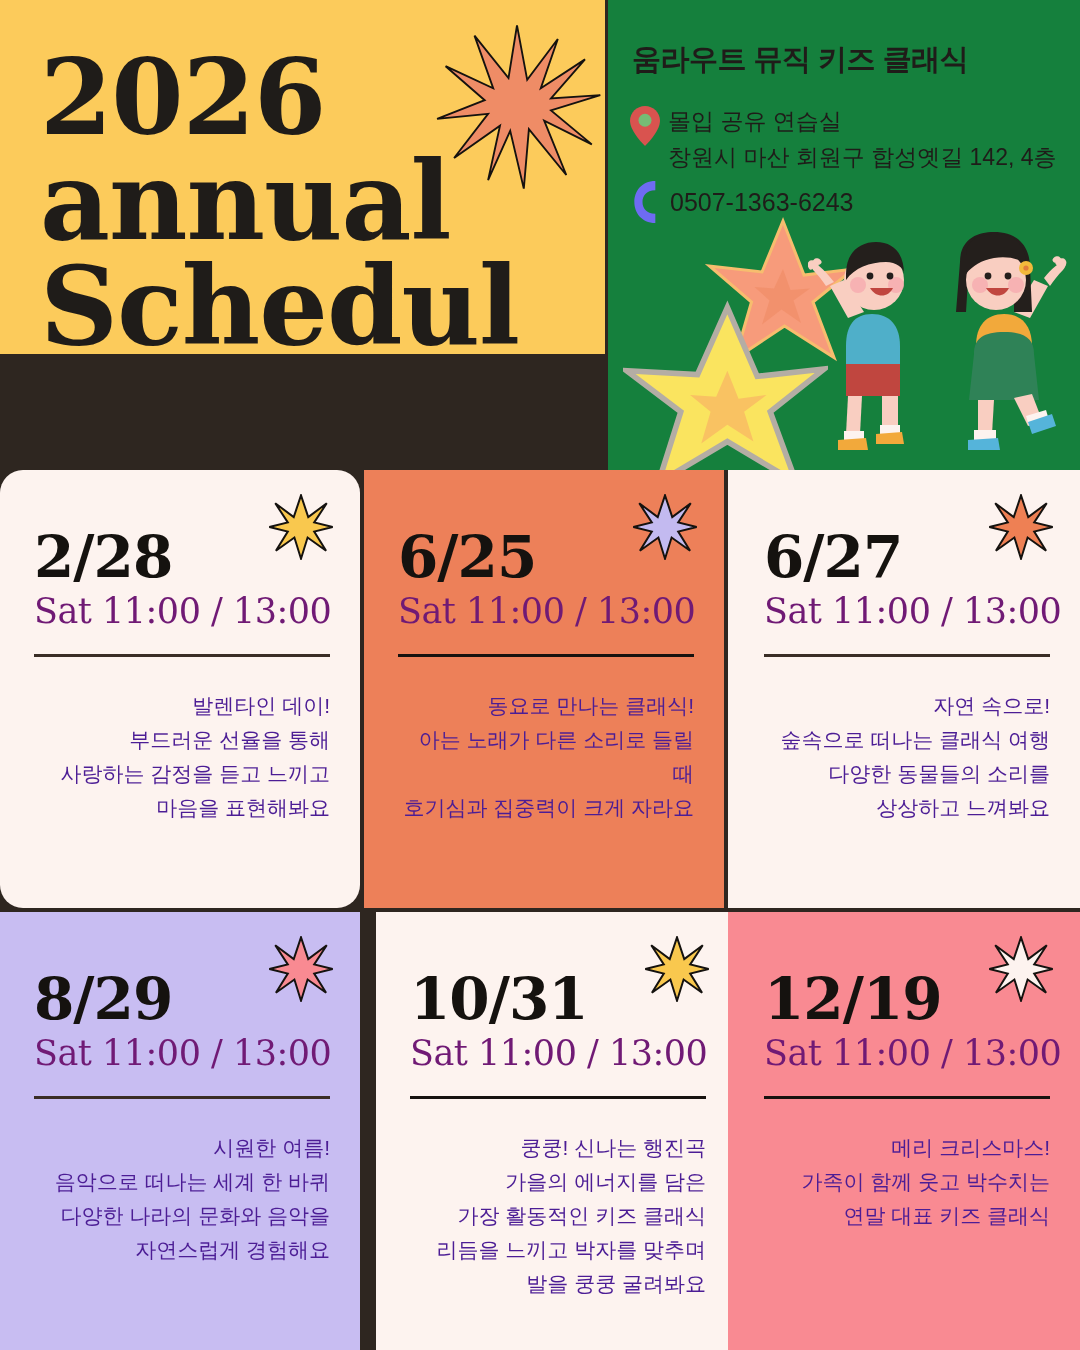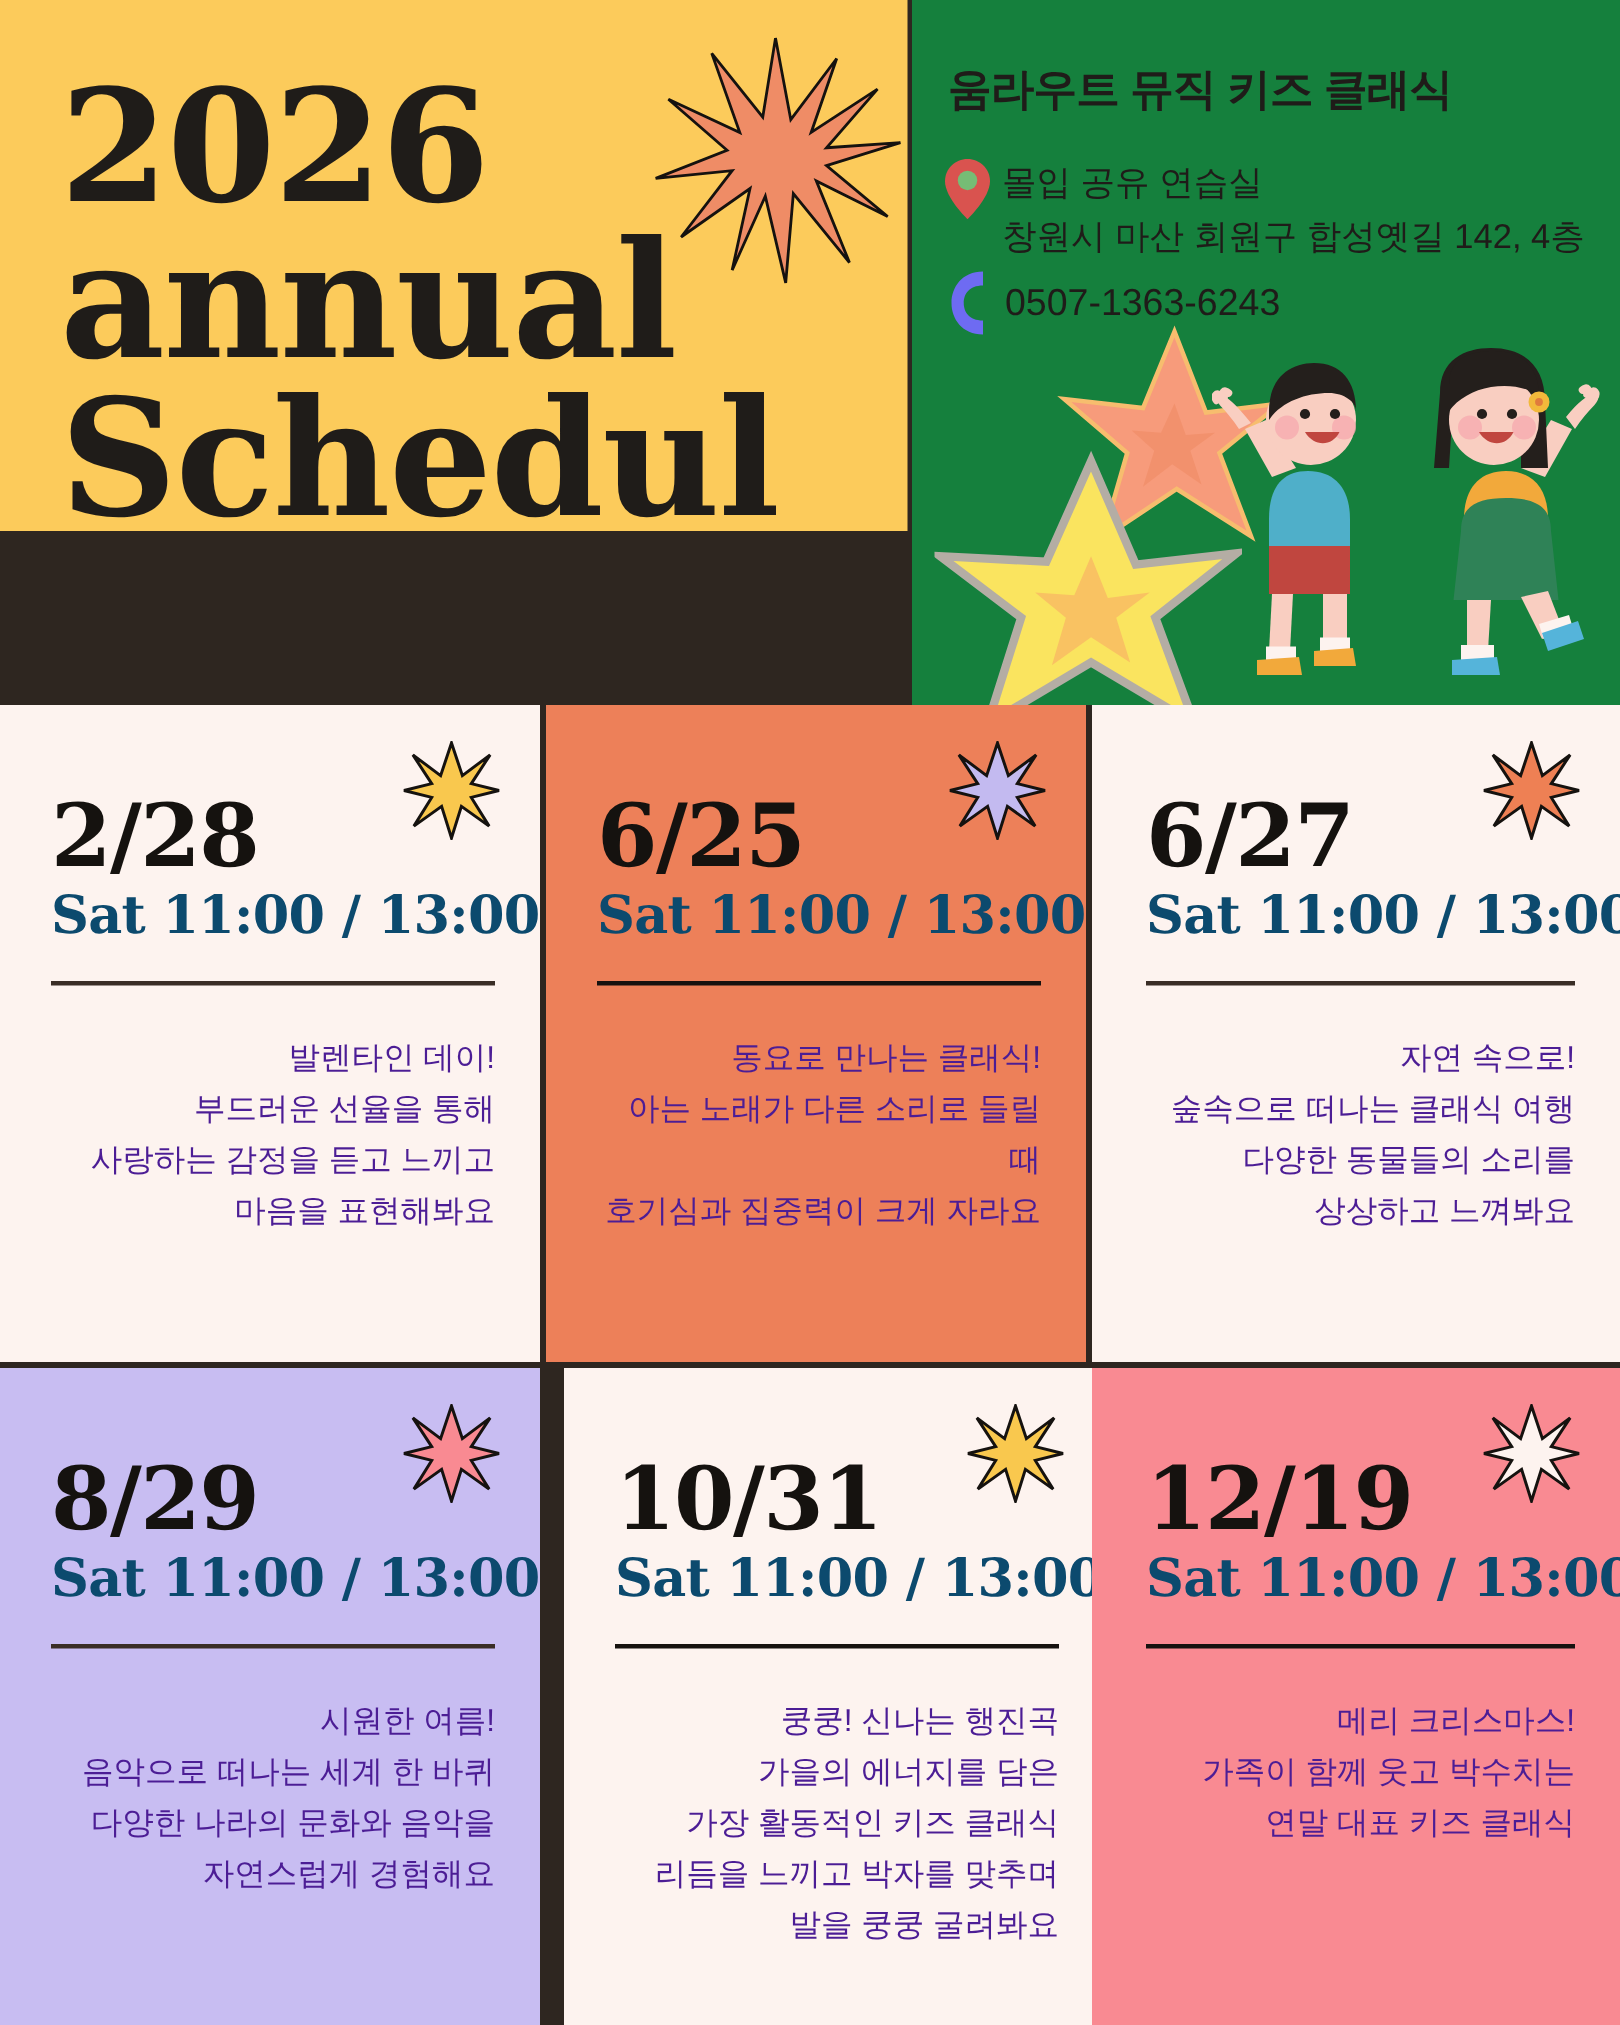--- a/index.html
+++ b/index.html
@@ -48,41 +48,41 @@
 
   .star-a{ position:absolute; left:92px; top:215px; width:160px; height:150px; }
   .star-b{ position:absolute; left:15px; top:300px; width:205px; height:190px; }
   .kids{ position:absolute; left:200px; top:228px; width:260px; height:230px; }
 
   
   .grid{ position:absolute; left:0; top:470px; width:1080px; height:880px; }
   .card{
     position:absolute; overflow:hidden;
   }
-  .c0{ left:0px;   top:0px;   width:360px; height:438px; background:#FDF3EF; }
+  .c0{ left:0px;   top:0px;   width:360px; height:438px; background:#FDF3EF;border-radius:23px; }
   .c1{ left:364px; top:0px;   width:360px; height:438px; background:#ED8059; }
   .c2{ left:728px; top:0px;   width:352px; height:438px; background:#FDF3EF; }
   .c3{ left:0px;   top:442px; width:360px; height:438px; background:#C8BDF2; }
   .c4{ left:376px; top:442px; width:360px; height:438px; background:#FDF3EF; }
   .c5{ left:728px; top:442px; width:352px; height:438px; background:#F98A92; }
 
   .card-star{ position:absolute; right:26px; top:24px; width:66px; height:66px; }
 
   .card-inner{ position:absolute; left:34px; top:58px; right:30px; }
   .c2 .card-inner, .c5 .card-inner{ left:36px; }
   .c1 .card-inner, .c4 .card-inner{ left:34px; }
 
   .date{
     font-family:"DejaVu Serif", serif;
     font-weight:700; font-size:58px; color:#15120f;
     line-height:1.0; letter-spacing:-1px;
   }
   .time{
     font-family:"DejaVu Serif", serif;
-    font-weight:700; font-size:35px; color:#0c4a6e;
+    font-weight:400; font-size:35px; color:#701a75;
     line-height:1.2; margin-top:4px; letter-spacing:-0.5px;
     white-space:nowrap;
   }
   .rule{
     height:3px; background:#3a2d26; margin-top:22px; width:100%;
   }
   .c1 .rule, .c4 .rule, .c5 .rule{ background:#17120f; }
   .desc{
     margin-top:32px;
     font-size:21px; line-height:1.62; color:#4c1d95;

